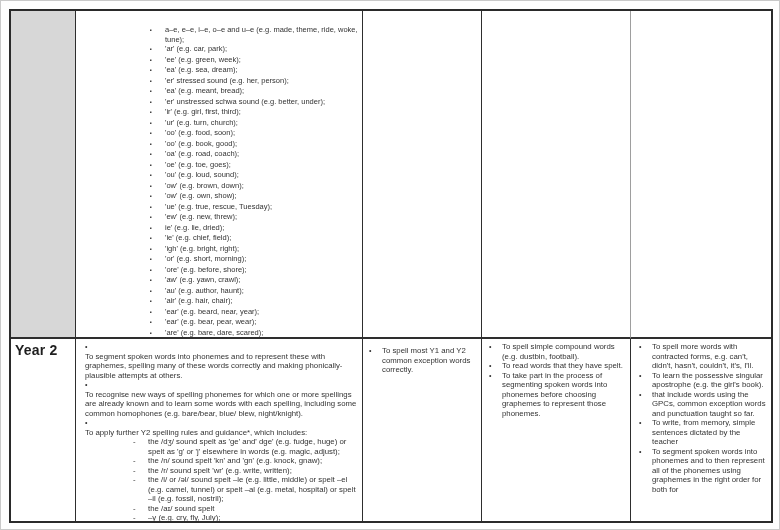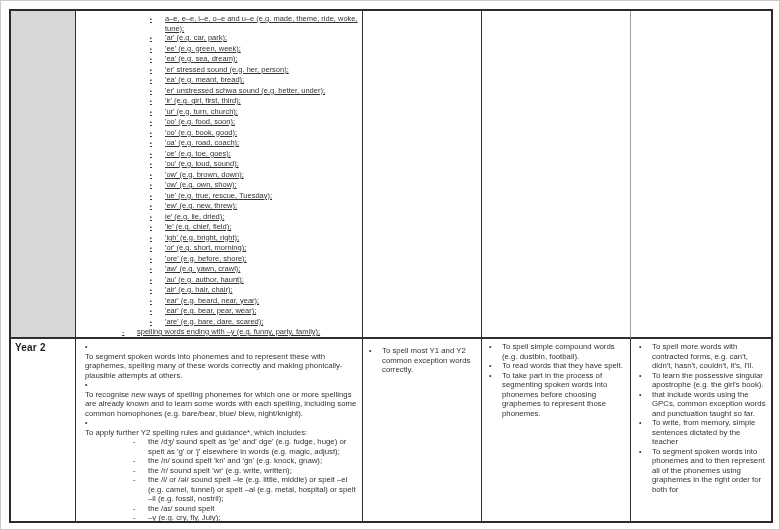--- a/index.html
+++ b/index.html
@@ -17,33 +17,33 @@
   .c-r1c1{background:#d7d7d7;}
   .c-r1c4{border-right-color:#9e9e9e;}
   
   .list{width:100%;}
   .li{display:flex;align-items:baseline;}
   .mk{flex:none;width:15px;}
   .mk-sq{font-size:5.5px;}
   .mk-dot{font-size:7px;}
   .t{flex:1;padding-right:4px;}
   
-  .c-r1c2 .list{padding-top:3px;font-size:7.5px;line-height:9.5px;text-decoration:underline;}
+  .c-r1c2 .list{padding-top:14px;font-size:7.5px;line-height:9.5px;}
   .c-r1c2 .lvl-1{margin-left:46px;}
   .c-r1c2 .lvl-2{margin-left:74px;}
   
   .r2text .list{padding-top:3px;font-size:7.8px;line-height:9.5px;}
   .c-r2c3 .list{padding-top:7px;}
   .c-r2c2 .lvl-0{margin-left:9px;flex-direction:column;}
   .c-r2c2 .lvl-1{margin-left:57px;}
   .c-r2c3 .lvl-0{margin-left:6px;}
   .c-r2c4 .lvl-0{margin-left:7px;}
   .c-r2c5 .lvl-0{margin-left:8px;}
   .c-r2c3 .mk,.c-r2c4 .mk,.c-r2c5 .mk{width:13px;}
-  .rowlabel{font-weight:bold;font-size:10px;color:#1e1e1e;padding:3px 0 0 4px;letter-spacing:.2px;}
+  .rowlabel{font-weight:bold;font-size:14px;color:#1e1e1e;padding:3px 0 0 4px;letter-spacing:.2px;}
 </style>
 </head>
 <body>
 
 <div class="page">
   <div class="tbl">
 
     <div class="cell row1 c-r1c1"></div>
 
     <div class="cell row1 c-r1c2">

